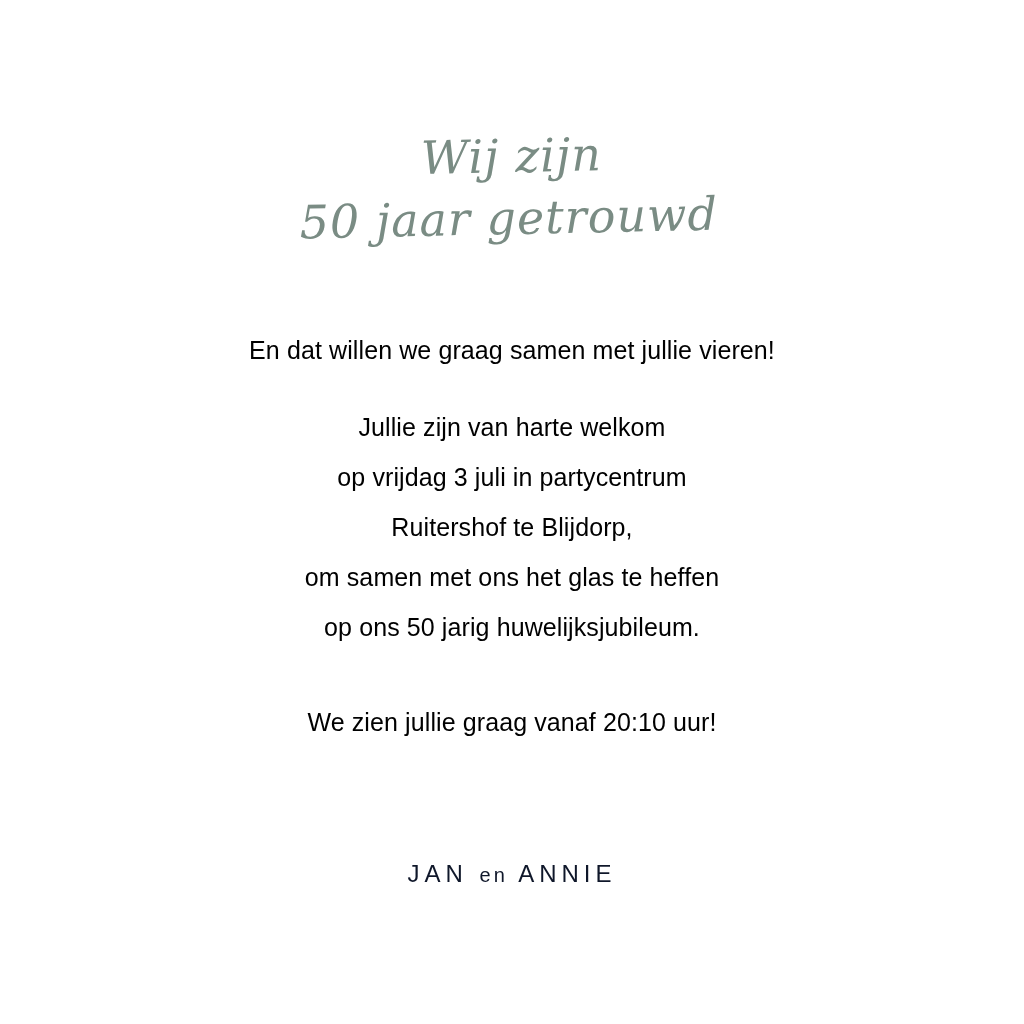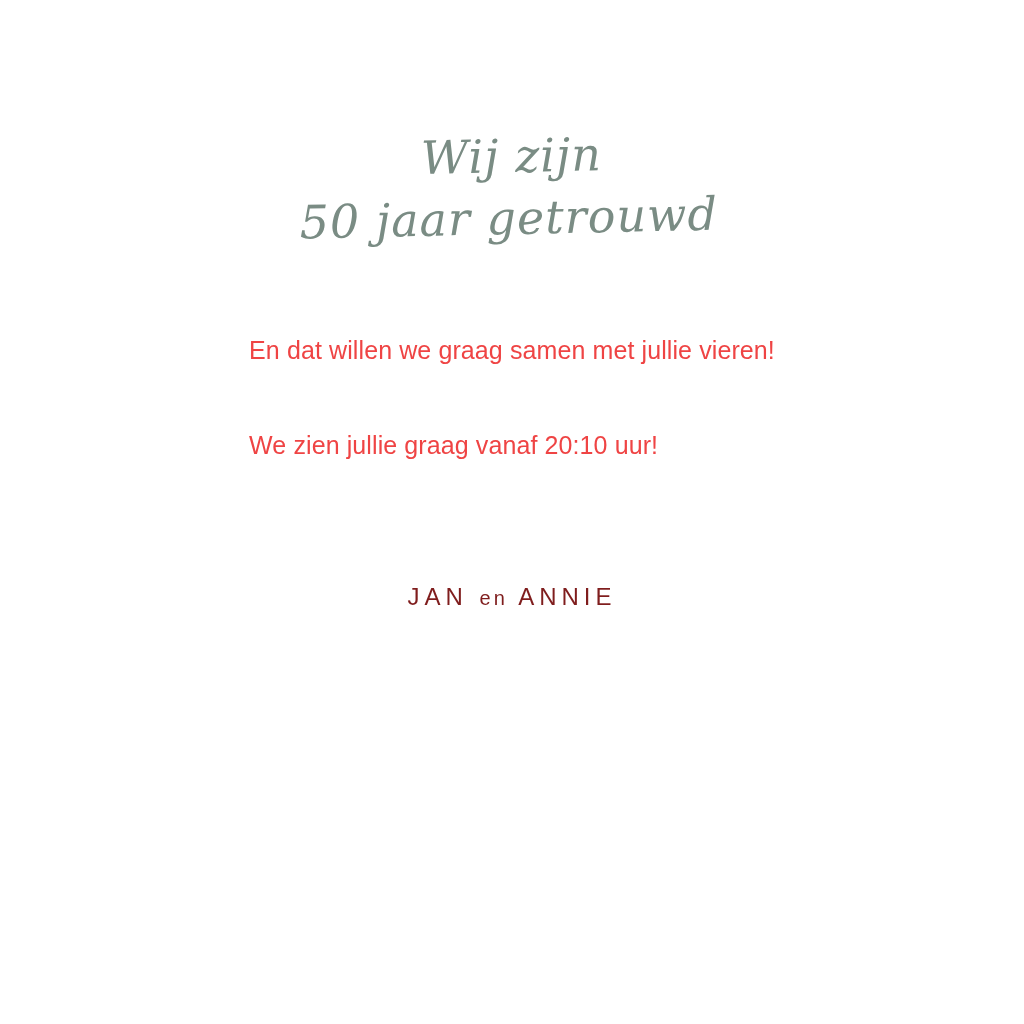--- a/index.html
+++ b/index.html
@@ -41,24 +41,24 @@
   }
   .headline .line2 {
     display: block;
     font-size: 46px;
     font-weight: 400;
     margin-top: 6px;
     margin-left: -8px;
   }
   .body-block {
     margin-top: 92px;
-    text-align: left;
+    text-align: center;
     font-size: 25px;
     line-height: 1.0;
-    color: #ef4444;
+    color: #000000;
     font-family: "Liberation Sans", sans-serif;
     letter-spacing: 0.1px;
   }
   .intro {
     font-size: 25px;
     margin: 0;
   }
   .invite {
     margin-top: 52px;
   }
@@ -69,21 +69,21 @@
   .invite p:last-child {
     margin-bottom: 0;
   }
   .closing {
     margin-top: 70px;
     font-size: 25px;
   }
   .signature {
     margin-top: 100px;
     text-align: center;
-    color: #7f1d1d;
+    color: #0f172a;
     font-size: 24px;
     letter-spacing: 5px;
     font-family: "Liberation Sans", sans-serif;
   }
   .signature .conj {
     font-size: 20px;
     letter-spacing: 3px;
     text-transform: lowercase;
   }
 </style>
@@ -93,20 +93,27 @@
 <div class="card">
 
   <div class="headline">
     <span class="line1">Wij zijn</span>
     <span class="line2">50 jaar getrouwd</span>
   </div>
 
   <div class="body-block">
     <p class="intro">En dat willen we graag samen met jullie vieren!</p>
 
+    <div class="invite">
+      <p>Jullie zijn van harte welkom</p>
+      <p>op vrijdag 3 juli in partycentrum</p>
+      <p>Ruitershof te Blijdorp,</p>
+      <p>om samen met ons het glas te heffen</p>
+      <p>op ons 50 jarig huwelijksjubileum.</p>
+    </div>
 
     <p class="closing">We zien jullie graag vanaf 20:10 uur!</p>
   </div>
 
   <div class="signature">
     <span>JAN</span>
     <span class="conj">en</span>
     <span>ANNIE</span>
   </div>
 

